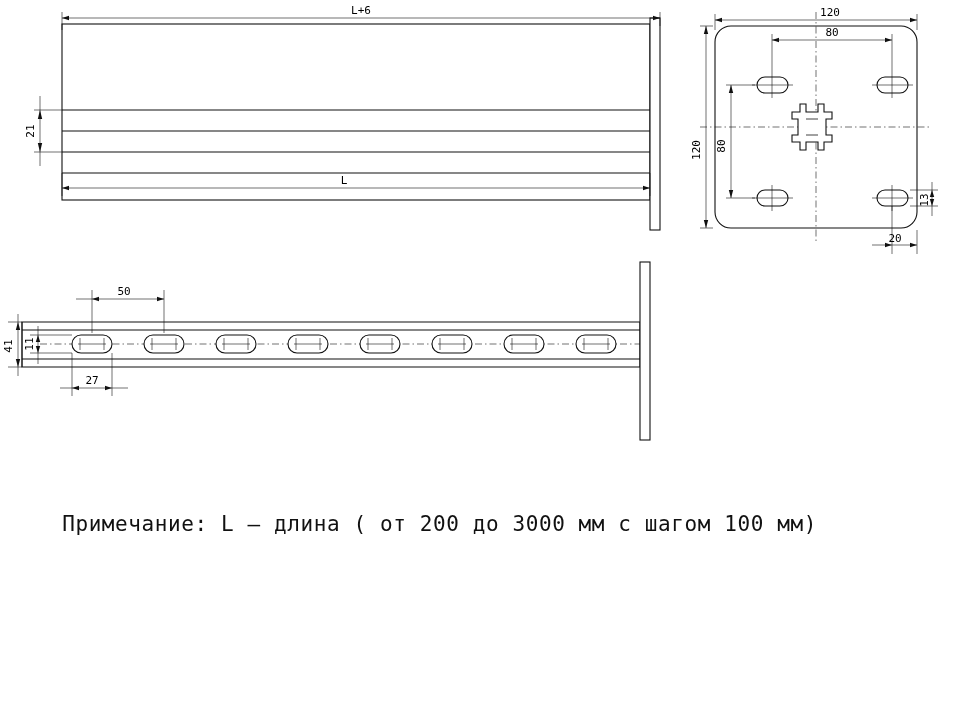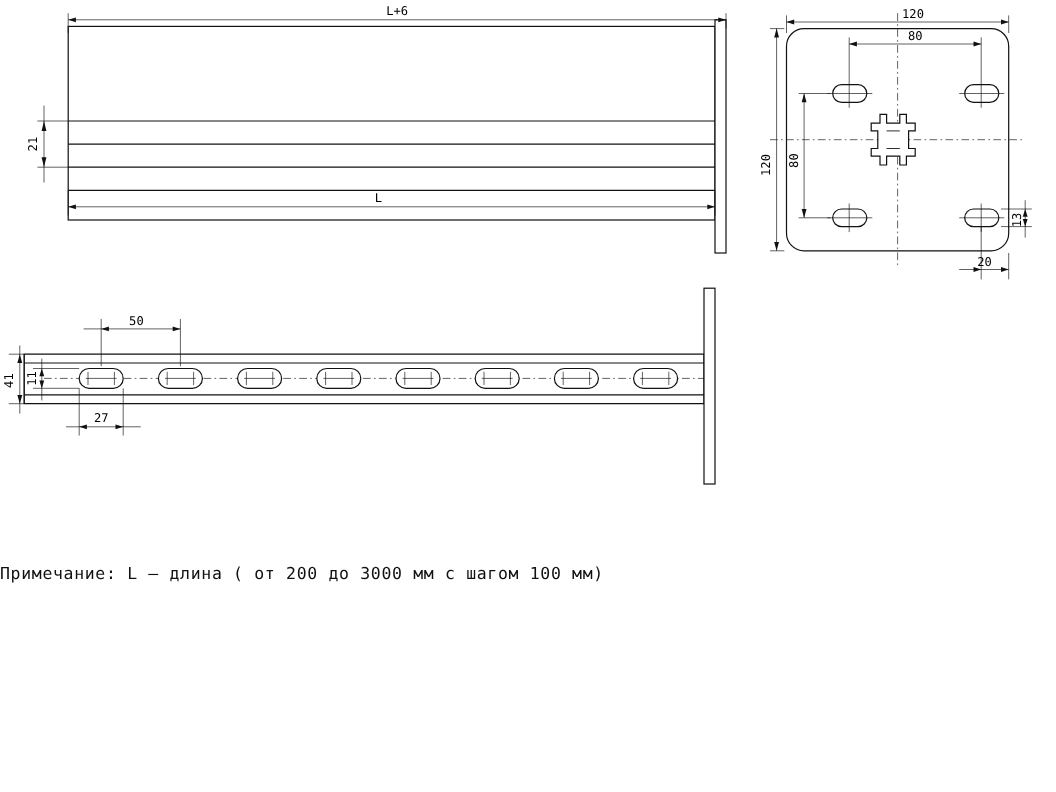--- a/index.html
+++ b/index.html
@@ -24,23 +24,23 @@
     left: 0;
     top: 0;
     width: 960px;
     height: 720px;
   }
   .note {
     position: absolute;
     left: 0;
     top: 512px;
     width: 817px;
-    text-align: left;
+    text-align: right;
     font-family: "DejaVu Sans Mono", monospace;
-    font-size: 15px;
+    font-size: 21px;
     letter-spacing: 0.6px;
     color: #111111;
     white-space: pre;
   }
   text {
     font-family: "DejaVu Sans Mono", monospace;
     fill: #000000;
   }
   .dim-text {
     font-size: 11px;

